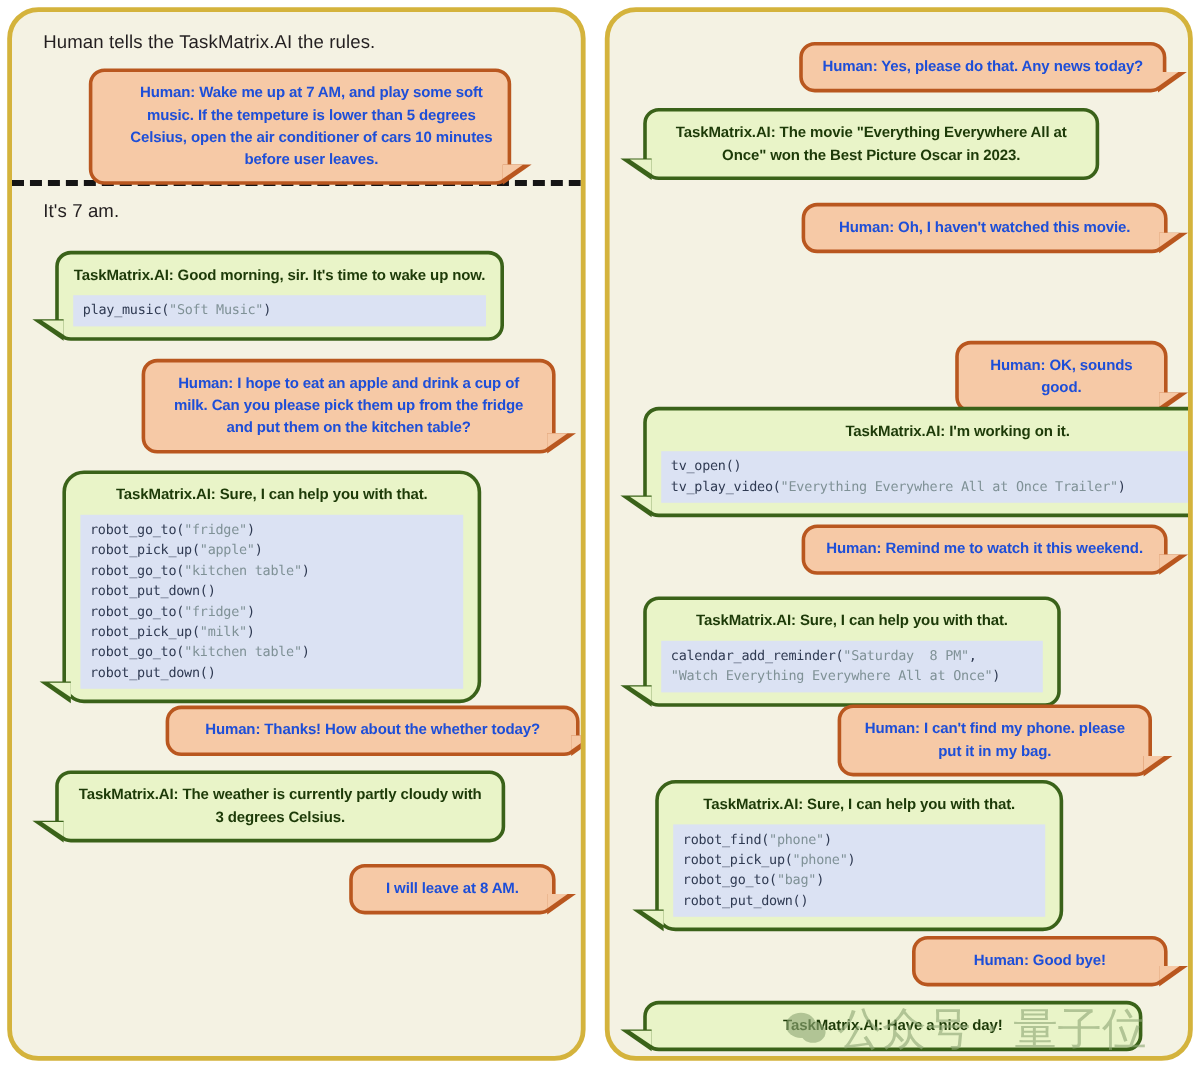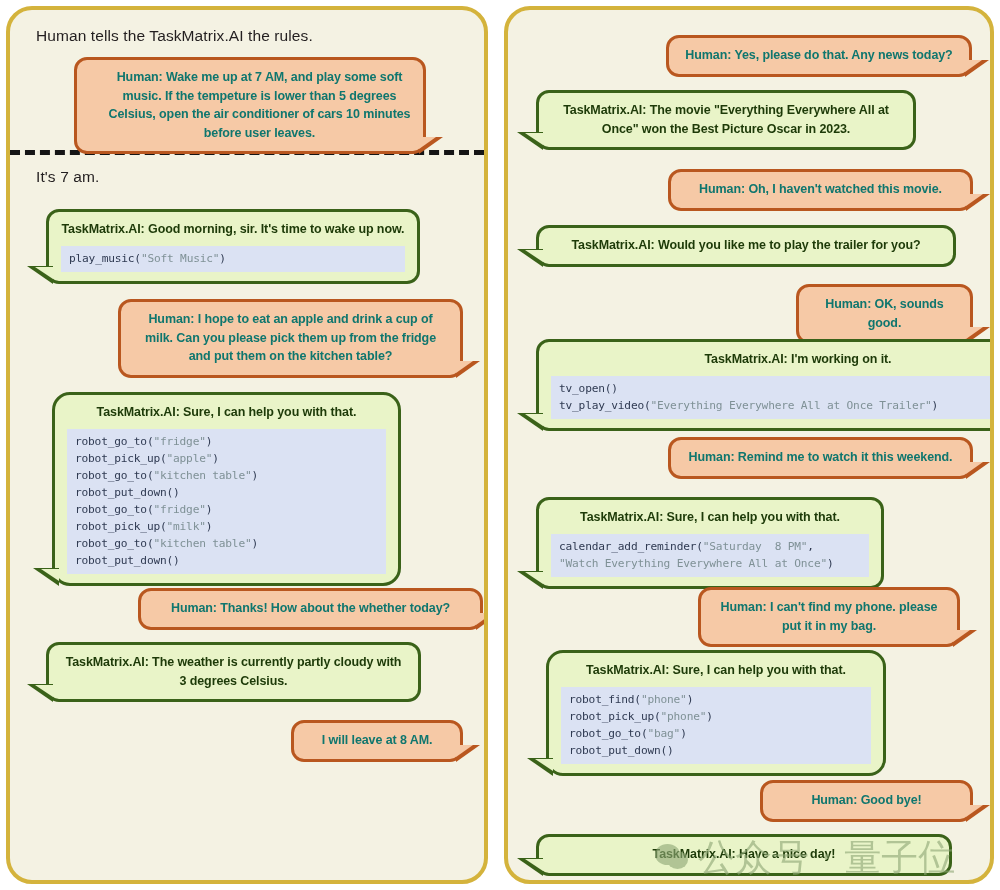--- a/index.html
+++ b/index.html
@@ -48,21 +48,21 @@
     position:absolute;
     box-sizing:border-box;
     border-radius:13px;
     border-width:3px;
     border-style:solid;
     padding:8px 12px 9px 12px;
   }
   .bubble.human{
     background:#f6c9a6;
     border-color:#b9571f;
-    color:#0f766e;
+    color:#1d4ed8;
     text-align:center;
   }
   .bubble.ai{
     background:#e9f4c8;
     border-color:#3a6219;
     color:#1d3a08;
   }
   .bubble .msg{
     font-size:12.5px;
     font-weight:bold;
@@ -214,25 +214,20 @@
         <span class="tail tail-ai"></span>
         <span class="tail tail-ai-in"></span>
       </div>
 
       <div class="bubble human" style="left:160px;top:159px;width:305px;">
         <div class="msg">Human: Oh, I haven't watched this movie.</div>
         <span class="tail tail-human"></span>
         <span class="tail tail-human-in"></span>
       </div>
 
-      <div class="bubble ai" style="left:28px;top:215px;width:420px;">
-        <div class="msg">TaskMatrix.AI: Would you like me to play the trailer for you?</div>
-        <span class="tail tail-ai"></span>
-        <span class="tail tail-ai-in"></span>
-      </div>
 
       <div class="bubble human" style="left:288px;top:274px;width:177px;">
         <div class="msg">Human: OK, sounds good.</div>
         <span class="tail tail-human"></span>
         <span class="tail tail-human-in"></span>
       </div>
 
       <div class="bubble ai" style="left:28px;top:329px;width:524px;">
         <div class="msg">TaskMatrix.AI: I'm working on it.</div>
         <div class="code">tv_open()

